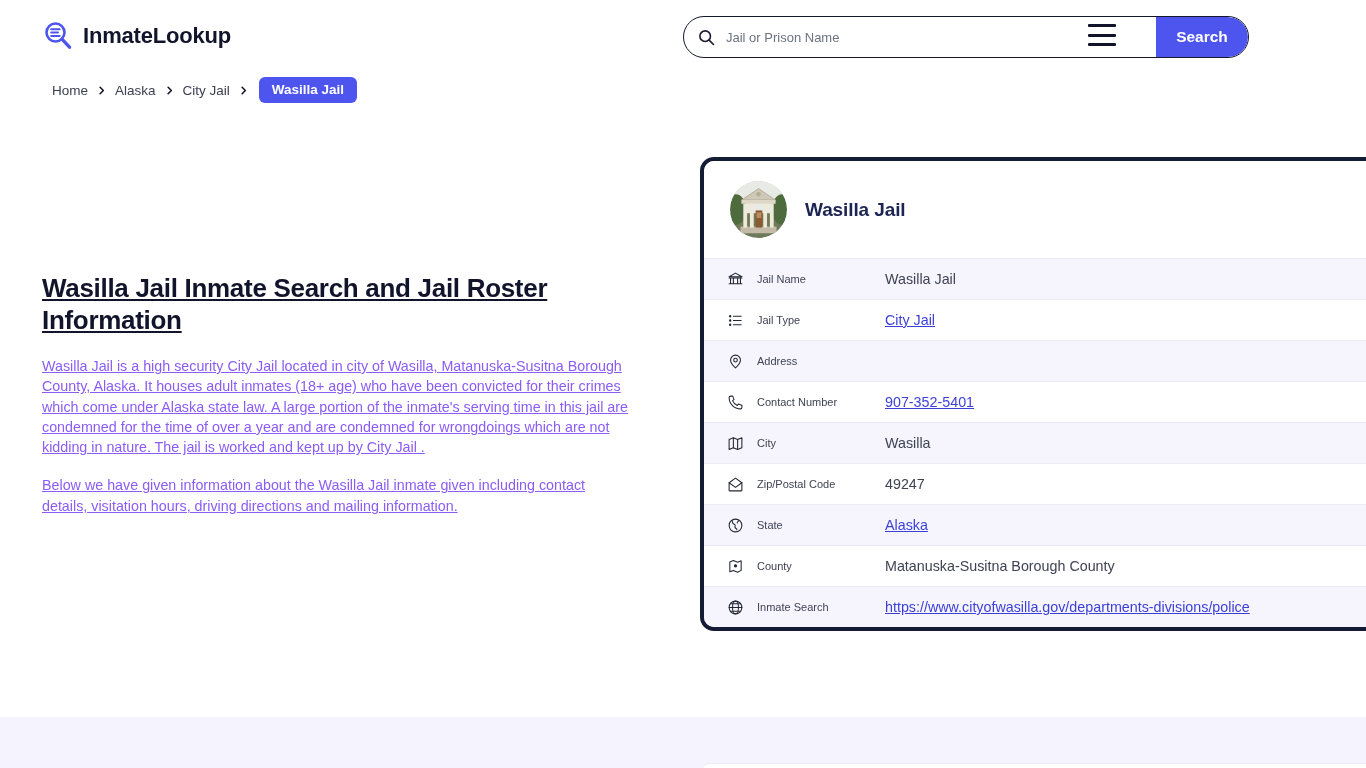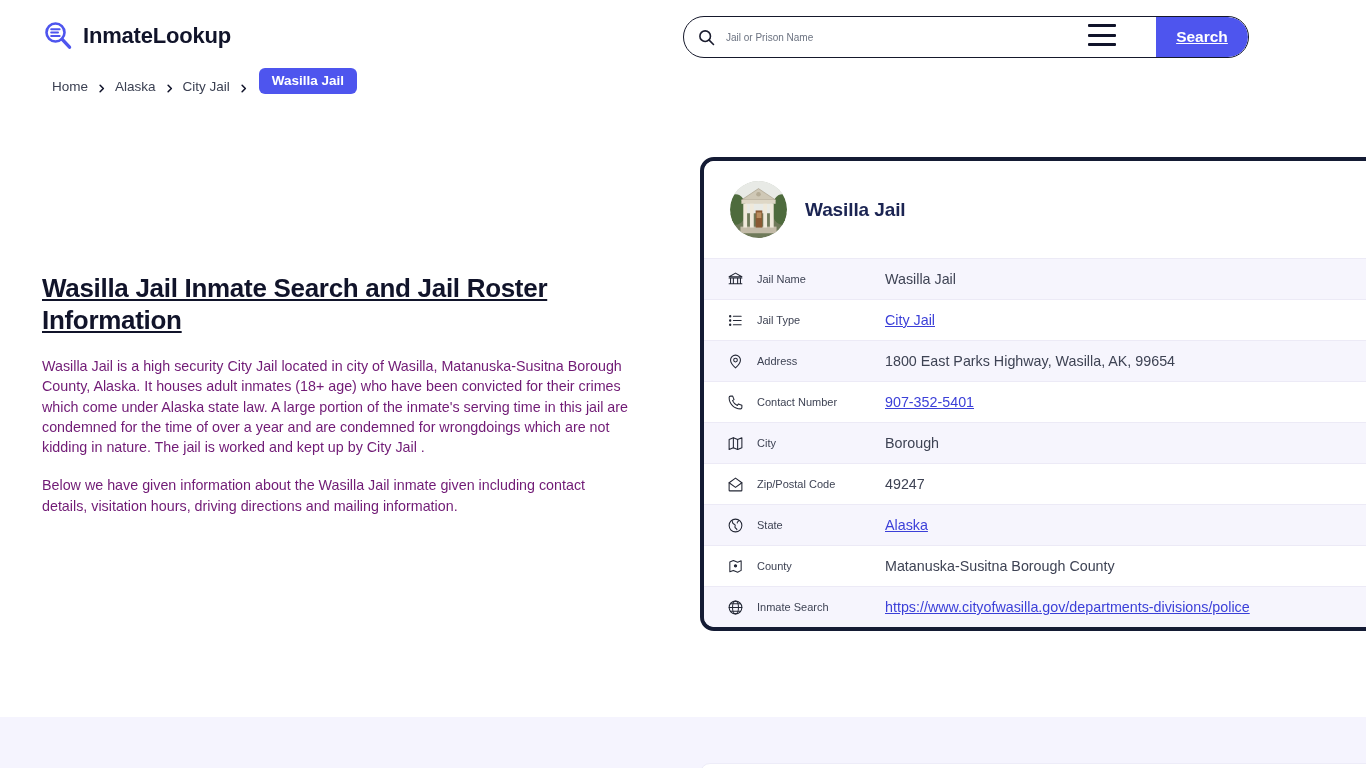--- a/index.html
+++ b/index.html
@@ -36,49 +36,48 @@
     border: 1.6px solid #15182b;
     border-radius: 21px;
     background: #fff;
     display: flex; align-items: center;
     overflow: hidden;
   }
   .search-icon { margin-left: 14px; width: 17px; height: 17px; flex: 0 0 auto; display:block; }
   .search-input {
     flex: 1 1 auto; border: none; outline: none; background: transparent;
     font-family: "Liberation Sans", sans-serif;
-    font-size: 10px; color: #2b2f45;
+    font-size: 13px; color: #2b2f45;
     padding: 0 10px 0 11px; height: 100%;
   }
   .search-input::placeholder { color: #6b7280; opacity: 1; }
   .search-btn {
     flex: 0 0 auto;
     height: 100%; width: 92px;
     background: #4e55ee;
     color: #ffffff;
     border: none;
     font-family: "Liberation Sans", sans-serif;
     font-size: 15.5px; font-weight: 700;
     border-radius: 0 20px 20px 0;
     cursor: pointer;
-    text-decoration: underline;
   }
 
   .hamburger {
     position: absolute; right: 42px; top: 24px;
     width: 28px; height: 22px;
     display: flex; flex-direction: column; justify-content: space-between;
     cursor: pointer;
   }
   .hamburger span { display:block; height: 3px; width: 100%; background: #10132a; border-radius:1px; }
 
   
   .breadcrumb {
-    position: absolute; left: 52px; top: 68px;
-    display: flex; align-items: flex-end; gap: 0px;
+    position: absolute; left: 52px; top: 77px;
+    display: flex; align-items: center; gap: 0px;
     font-size: 13.5px;
   }
   .crumb {
     color: #3b4052; text-decoration: none; white-space: nowrap;
   }
   .crumb-sep {
     display: inline-flex; align-items:center;
     margin: 0 8px; color: #10132a;
   }
   .crumb-current {
@@ -91,21 +90,21 @@
   
   .left-col { position: absolute; left: 42px; top: 272px; width: 592px; }
   .h1 {
     margin: 0 0 20px 0;
     font-size: 26px; line-height: 32px; font-weight: 700;
     color: #11142a; letter-spacing: -0.3px; text-decoration: underline;
   }
   .para {
     margin: 0 0 18px 0;
     font-size: 14.3px; line-height: 20.3px;
-    color: #701a75; max-width: 588px;
+    color: #8b5cf6; max-width: 588px; text-decoration: underline;
   }
   .para:last-child { margin-bottom: 0; }
 
   
   .info-card {
     position: absolute; left: 700px; top: 157px;
     width: 780px; 
     background: #ffffff;
     border: 4px solid #141b34;
     border-radius: 14px;
@@ -287,40 +286,39 @@
           <a class="row-value link" href="#">City Jail</a>
         </div>
         <div class="info-row alt">
           <span class="row-icon">
             <svg xmlns="http://www.w3.org/2000/svg" width="17" height="17" viewBox="0 0 24 24" fill="none" stroke="#232735" stroke-width="1.5" stroke-linecap="round" stroke-linejoin="round">
               <path d="M12 21s7-6 7-11a7 7 0 1 0-14 0c0 5 7 11 7 11z"></path>
               <circle cx="12" cy="10" r="2.6"></circle>
             </svg>
           </span>
           <span class="row-label">Address</span>
-          <span class="row-value">1800 East Parks Highway, Wasilla, AK, 99654</span>
         </div>
         <div class="info-row plain">
           <span class="row-icon">
             <svg xmlns="http://www.w3.org/2000/svg" width="17" height="17" viewBox="0 0 24 24" fill="none" stroke="#232735" stroke-width="1.5" stroke-linecap="round" stroke-linejoin="round">
               <path d="M5 3h3l2 5-2.2 1.4a13 13 0 0 0 6.8 6.8L16 14l5 2v3a2 2 0 0 1-2 2A16 16 0 0 1 3 5a2 2 0 0 1 2-2z"></path>
             </svg>
           </span>
           <span class="row-label">Contact Number</span>
           <a class="row-value link" href="#">907-352-5401</a>
         </div>
         <div class="info-row alt">
           <span class="row-icon">
             <svg xmlns="http://www.w3.org/2000/svg" width="17" height="17" viewBox="0 0 24 24" fill="none" stroke="#232735" stroke-width="1.5" stroke-linecap="round" stroke-linejoin="round">
               <path d="M9 4 3 6.5v14L9 18l6 2.5 6-2.5v-14L15 6.5 9 4z"></path>
               <path d="M9 4v14M15 6.5v14"></path>
             </svg>
           </span>
           <span class="row-label">City</span>
-          <span class="row-value">Borough</span>
+          <span class="row-value">Wasilla</span>
         </div>
         <div class="info-row plain">
           <span class="row-icon">
             <svg xmlns="http://www.w3.org/2000/svg" width="17" height="17" viewBox="0 0 24 24" fill="none" stroke="#232735" stroke-width="1.5" stroke-linecap="round" stroke-linejoin="round">
               <path d="M3 9.5 12 3l9 6.5V20a1 1 0 0 1-1 1H4a1 1 0 0 1-1-1V9.5z"></path>
               <path d="m3 9.5 9 6.5 9-6.5"></path>
             </svg>
           </span>
           <span class="row-label">Zip/Postal Code</span>
           <span class="row-value">49247</span>

